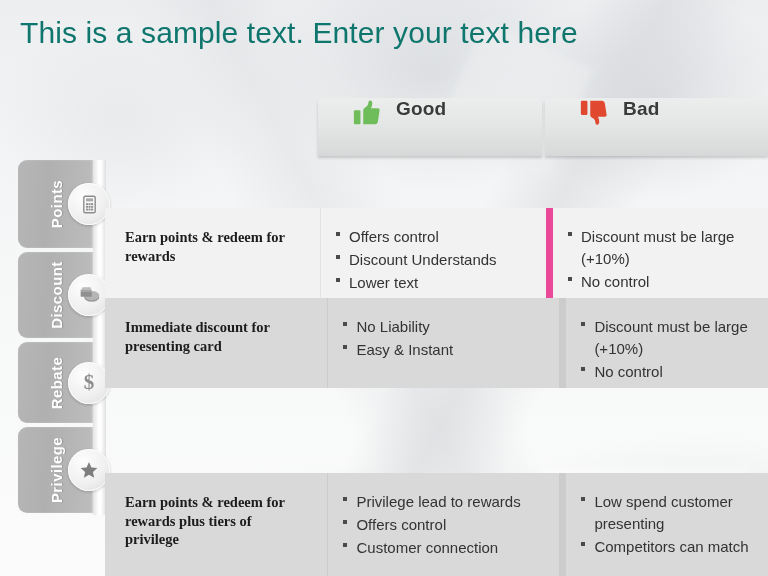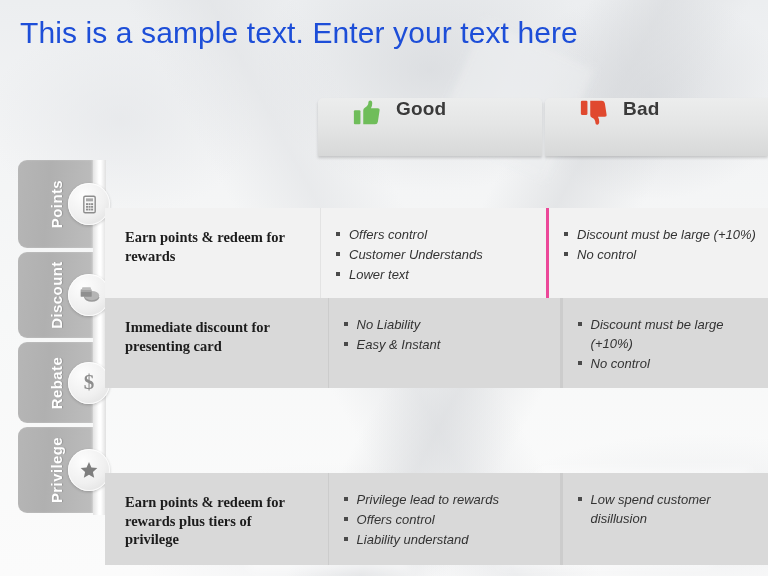--- a/index.html
+++ b/index.html
@@ -41,21 +41,21 @@
   #bg-streak-c { left: 455px; top: 40px;  width: 120px; height: 120px; transform: rotate(24deg);
                  background: rgba(236,238,240,0.6); }
 
   
   #title {
     position: absolute;
     left: 20px;
     top: 16px;
     font-size: 30px;
     font-weight: 400;
-    color: #1d4ed8;
+    color: #0f766e;
     letter-spacing: 0.1px;
     white-space: nowrap;
   }
 
   
   .col-header {
     position: absolute;
     top: 98px;
     height: 58px;
     background: linear-gradient(180deg, #eceded 0%, #e4e5e5 48%, #d7d8d8 100%);
@@ -103,27 +103,26 @@
     width: 215px;
     padding: 20px 16px 10px 20px;
     font-family: "Liberation Serif", serif;
     font-size: 14.5px;
     font-weight: bold;
     color: #1c1c1c;
     line-height: 1.28;
   }
   .cell-list {
     padding: 18px 10px 10px 14px;
-    font-size: 13px;
+    font-size: 15px;
     color: #333;
     line-height: 1.45;
-    font-style: italic;
   }
   .cell-good { width: 226px; border-left: 1px solid #e3e3e3; }
-  .cell-bad  { width: 222px; border-left: 3px solid #ec4899; }
+  .cell-bad  { width: 222px; border-left: 7px solid #ec4899; }
   .row.dark .cell-good, .row.dark .cell-bad { border-left-color: #cccccc; }
 
   .cell-list ul { list-style: none; }
   .cell-list li {
     position: relative;
     padding-left: 14px;
     margin-bottom: 1px;
   }
   .cell-list li::before {
     content: "";
@@ -276,21 +275,21 @@
       </svg>
     </div>
   </div>
 
 <div id="rows">
     <div class="row light" style="top: 0px; height: 90px;">
       <div class="cell-desc">Earn points  &amp; redeem for rewards</div>
       <div class="cell-list cell-good">
         <ul>
           <li>Offers control</li>
-          <li>Customer Understands</li>
+          <li>Discount Understands</li>
           <li>Lower text</li>
         </ul>
       </div>
       <div class="cell-list cell-bad">
         <ul>
           <li>Discount must be large (+10%)</li>
           <li>No control</li>
         </ul>
       </div>
     </div>
@@ -302,28 +301,29 @@
           <li>Easy &amp; Instant</li>
         </ul>
       </div>
       <div class="cell-list cell-bad">
         <ul>
           <li>Discount  must be large (+10%)</li>
           <li>No control</li>
         </ul>
       </div>
     </div>
-    <div class="row dark" style="top: 265px; height: 92px;">
+    <div class="row dark" style="top: 265px; height: 104px;">
       <div class="cell-desc">Earn points  &amp; redeem for rewards plus  tiers of privilege</div>
       <div class="cell-list cell-good">
         <ul>
           <li>Privilege lead to rewards</li>
           <li>Offers control</li>
-          <li>Liability understand</li>
+          <li>Customer connection</li>
         </ul>
       </div>
       <div class="cell-list cell-bad">
         <ul>
-          <li>Low spend customer disillusion</li>
+          <li>Low spend customer presenting</li>
+          <li>Competitors can match</li>
         </ul>
       </div>
     </div>
   </div>
 
 </body></html>

